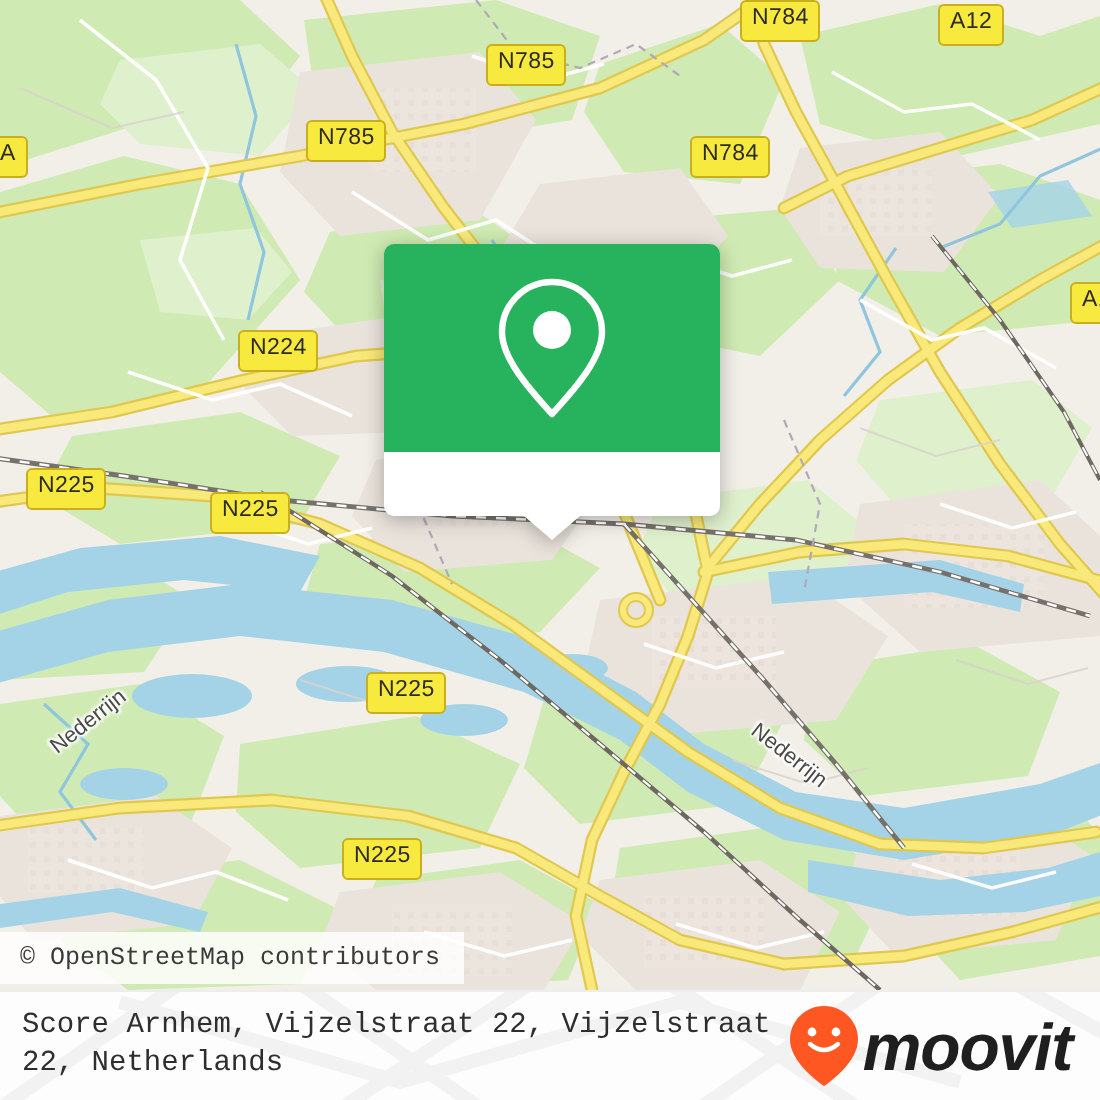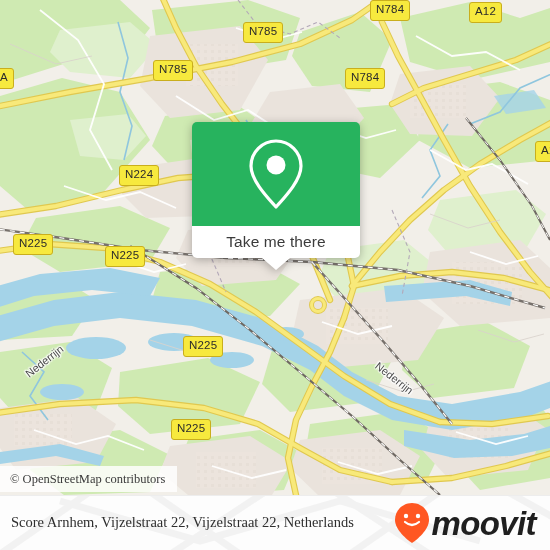--- a/index.html
+++ b/index.html
@@ -104,21 +104,21 @@
   #osm-attrib {
     position: absolute;
     left: 0; top: 466px;
     height: 26px;
     padding: 0 12px 0 10px;
     display: flex;
     align-items: center;
     background: rgba(255,255,255,0.82);
     color: #3a3a3a;
     font-size: 12.5px;
-    font-family: Liberation Serif, serif;
+    font-family: Liberation Mono, monospace;
     white-space: nowrap;
     z-index: 5;
   }
 
   
   #footer {
     position: absolute;
     left: 0; top: 495px;
     width: 550px; height: 55px;
     background: #fdfdfd;
@@ -135,21 +135,21 @@
     pointer-events: none;
   }
   #footer-title {
     position: relative;
     z-index: 2;
     margin-left: 11px;
     max-width: 380px;
     color: #2e2e2e;
     font-size: 14.5px;
     line-height: 1.33;
-    font-family: Liberation Serif, serif;
+    font-family: Liberation Mono, monospace;
   }
   #moovit-logo {
     position: absolute;
     z-index: 2;
     right: 14px;
     top: 50%;
     transform: translateY(-50%);
     display: flex;
     align-items: center;
     gap: 2px;
@@ -377,21 +377,20 @@
     <div class="river-label" style="left:372px; top:372px; transform:rotate(38deg);">Nederrijn</div>
 
     <div id="popup-card">
       <div id="popup-top">
         <svg width="64" height="74" viewBox="0 0 64 74">
           <path d="M32 4 C18.2 4 7 15.2 7 29 C7 44 25 62 32 70 C39 62 57 44 57 29 C57 15.2 45.8 4 32 4 Z" fill="none" stroke="#ffffff" stroke-width="3.2" stroke-linejoin="round"></path>
           <circle cx="32" cy="28" r="9.5" fill="#ffffff"></circle>
         </svg>
       </div>
       <div id="popup-bottom">
-        <span id="popup-label">Take me there</span>
         <div id="popup-tail"></div>
       </div>
     </div>
 
     <div id="osm-attrib">© OpenStreetMap contributors</div>
   </div>
 
   <div id="footer">
     <svg id="footer-ghost" width="550" height="550" viewBox="0 0 550 550">
       <g fill="none" stroke="#9a9a9a" stroke-width="7">

